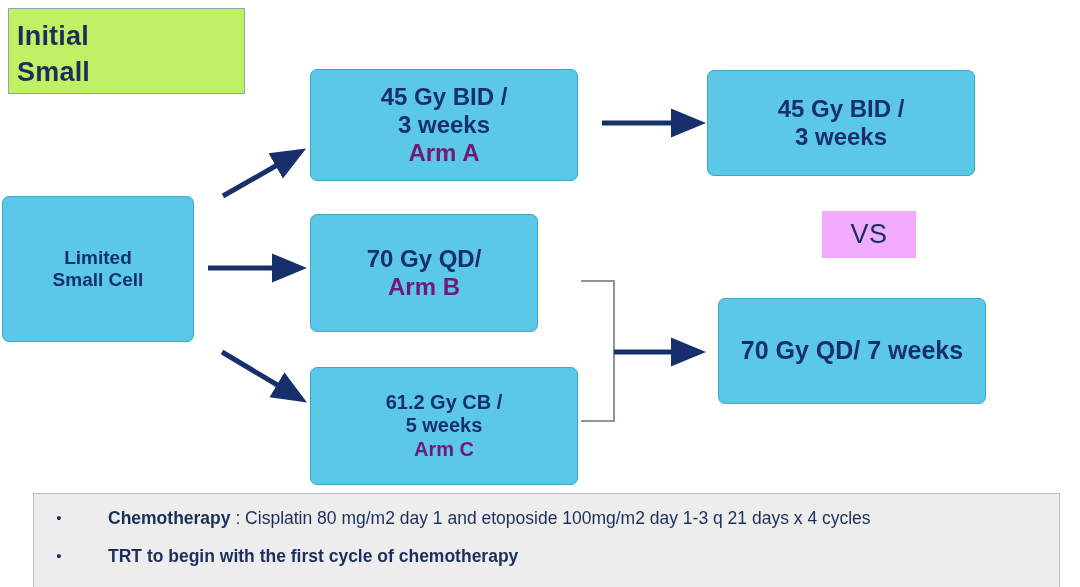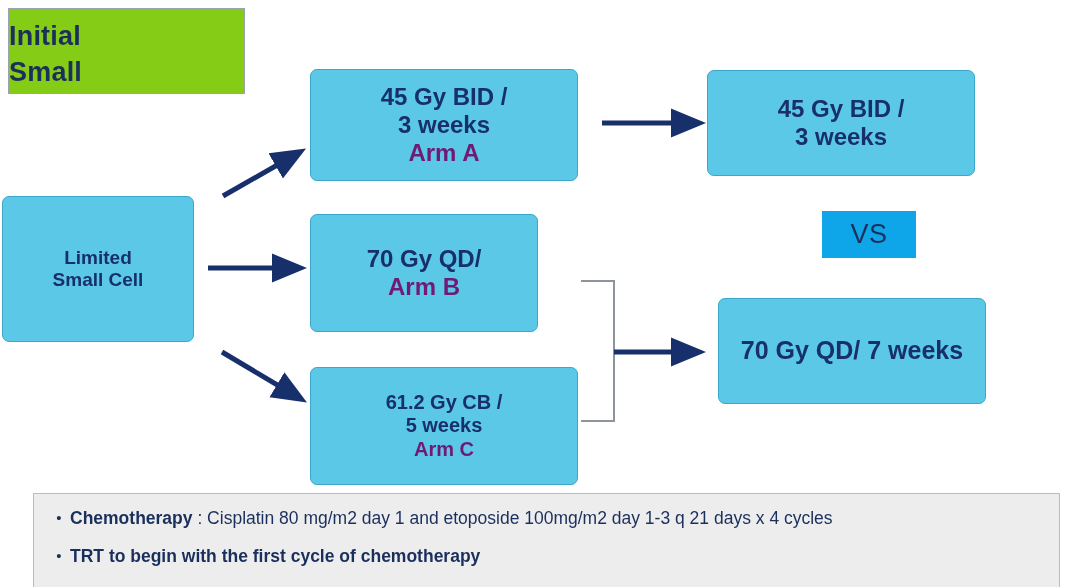--- a/index.html
+++ b/index.html
@@ -23,23 +23,23 @@
   }
 
   
   .title-box {
     position: absolute;
     left: 8px;
     top: 8px;
     width: 237px;
     height: 86px;
     border: 1px solid #9aa3ad;
-    background: #84cc16;
+    background: #bef264;
     box-sizing: border-box;
-    padding: 9px 0 0 0;
+    padding: 9px 0 0 8px;
   }
   .title-box .line {
     color: #1b2f5c;
     font-size: 27px;
     font-weight: bold;
     line-height: 36px;
     letter-spacing: 0.2px;
   }
 
   
@@ -74,21 +74,21 @@
   #box-out-bottom { left: 718px; top: 298px; width: 268px; height: 106px; font-size: 24px; }
   #box-out-bottom .t { font-size: 25px; }
 
   
   #vs-chip {
     position: absolute;
     left: 822px;
     top: 211px;
     width: 94px;
     height: 47px;
-    background: #0ea5e9;
+    background: #f0abfc;
     display: flex;
     align-items: center;
     justify-content: center;
     color: #1b2f5c;
     font-size: 27px;
     font-weight: normal;
     letter-spacing: 0.5px;
   }
 
   
@@ -124,20 +124,21 @@
   .note-row .bullet {
     width: 22px;
     flex: 0 0 22px;
     text-align: center;
     font-size: 15px;
     line-height: 22px;
     color: #1b2f5c;
   }
   .note-row .note-text {
     white-space: nowrap;
+    margin-left: 38px;
   }
   .note-row .bold { font-weight: bold; }
   .note-row .reg  { font-weight: normal; }
 </style>
 </head>
 <body>
 
 <div id="stage">
 
   <div class="title-box">

